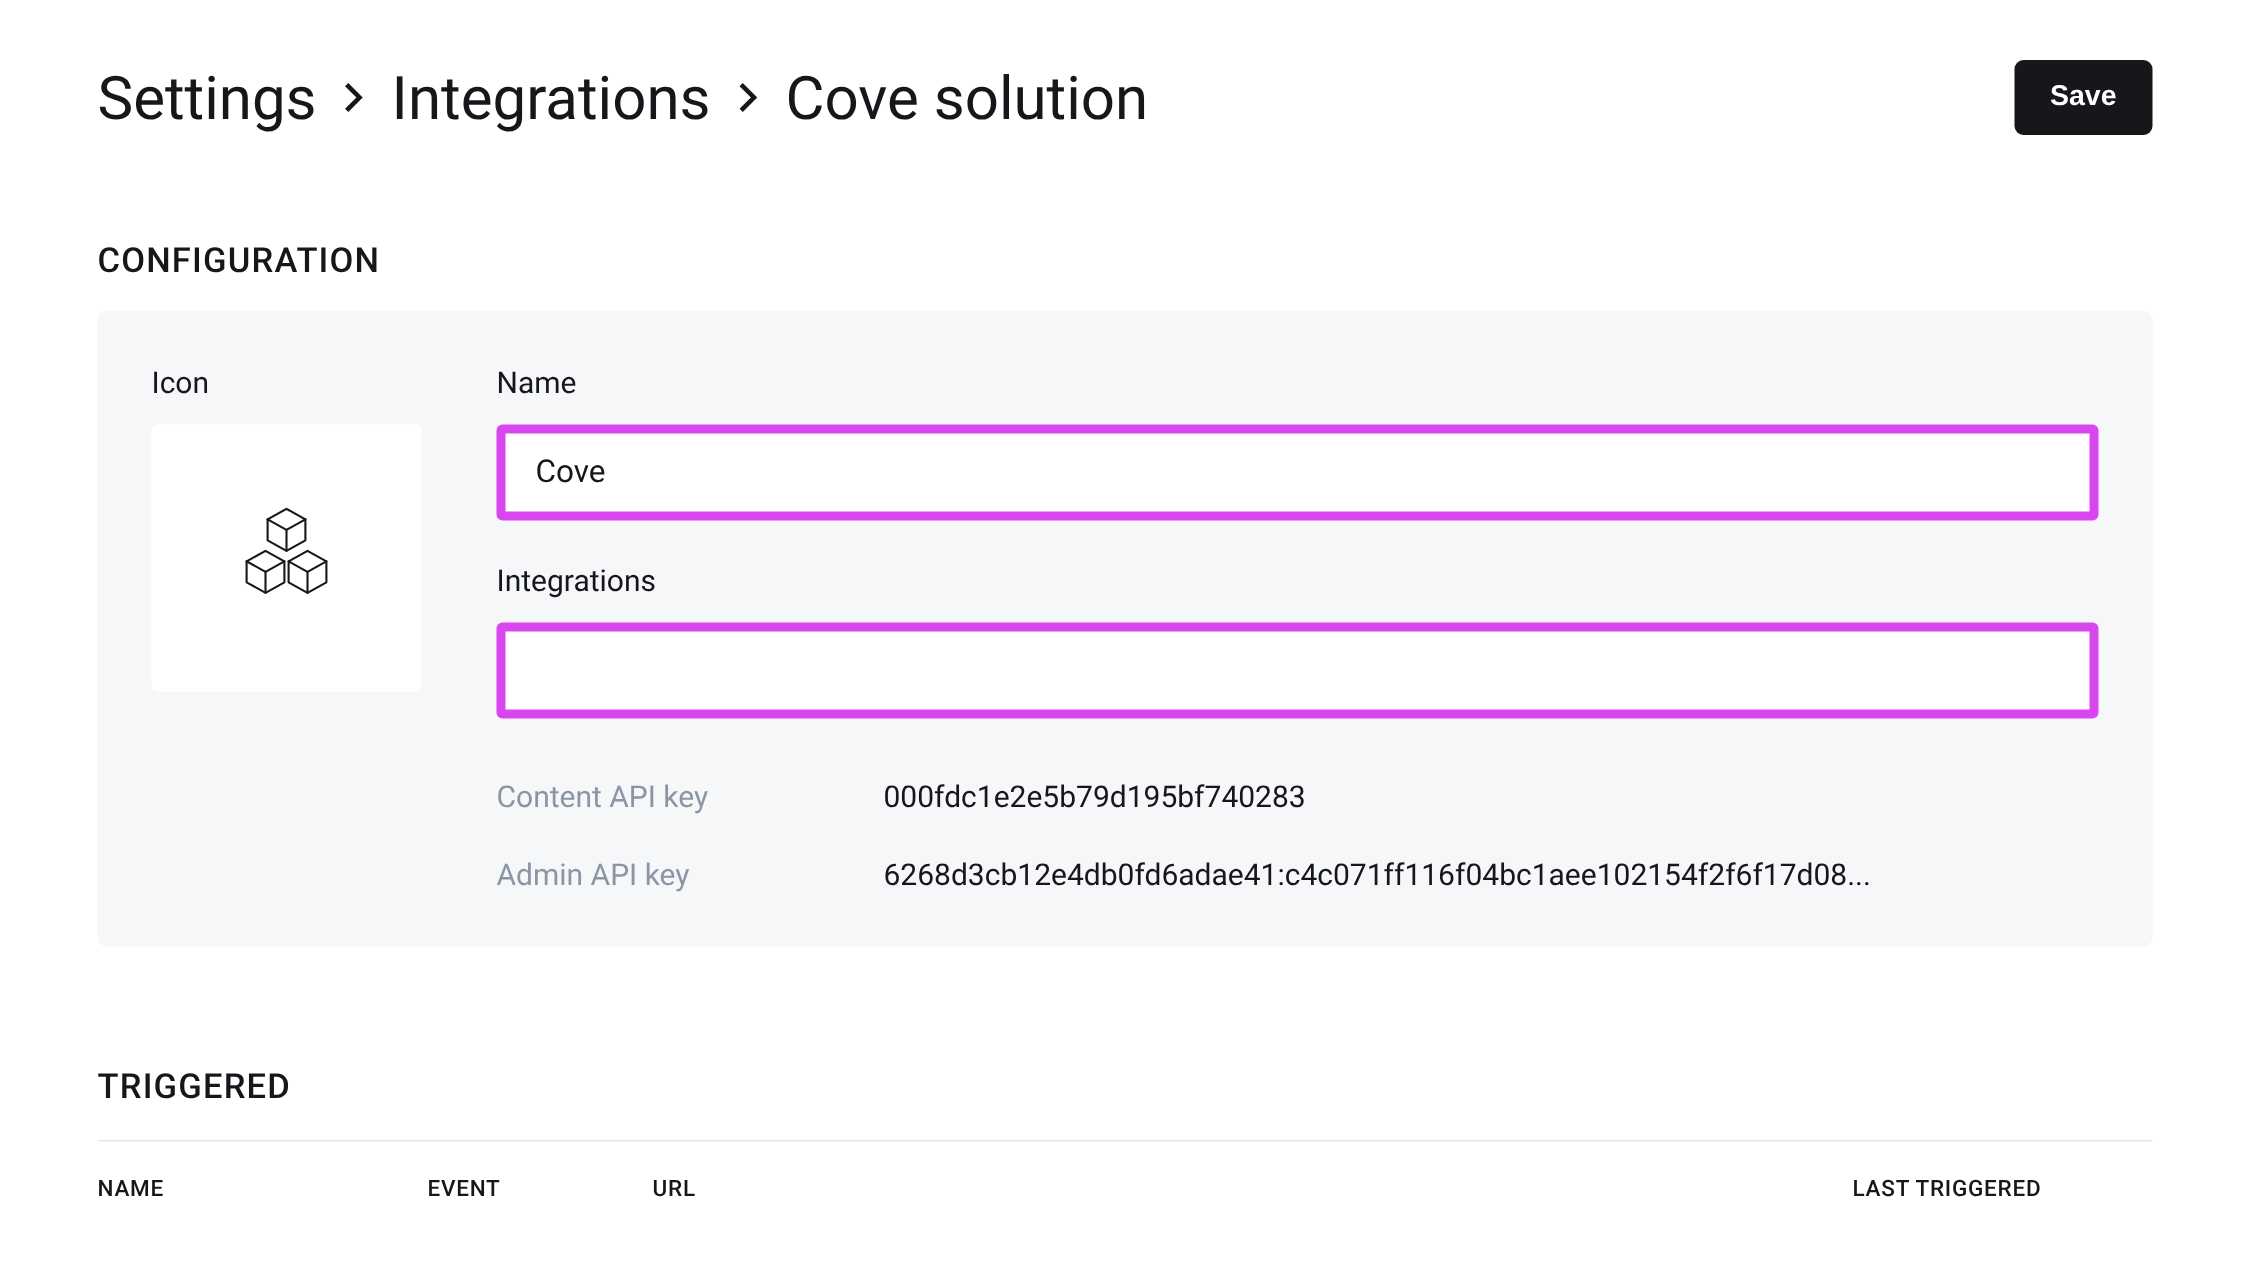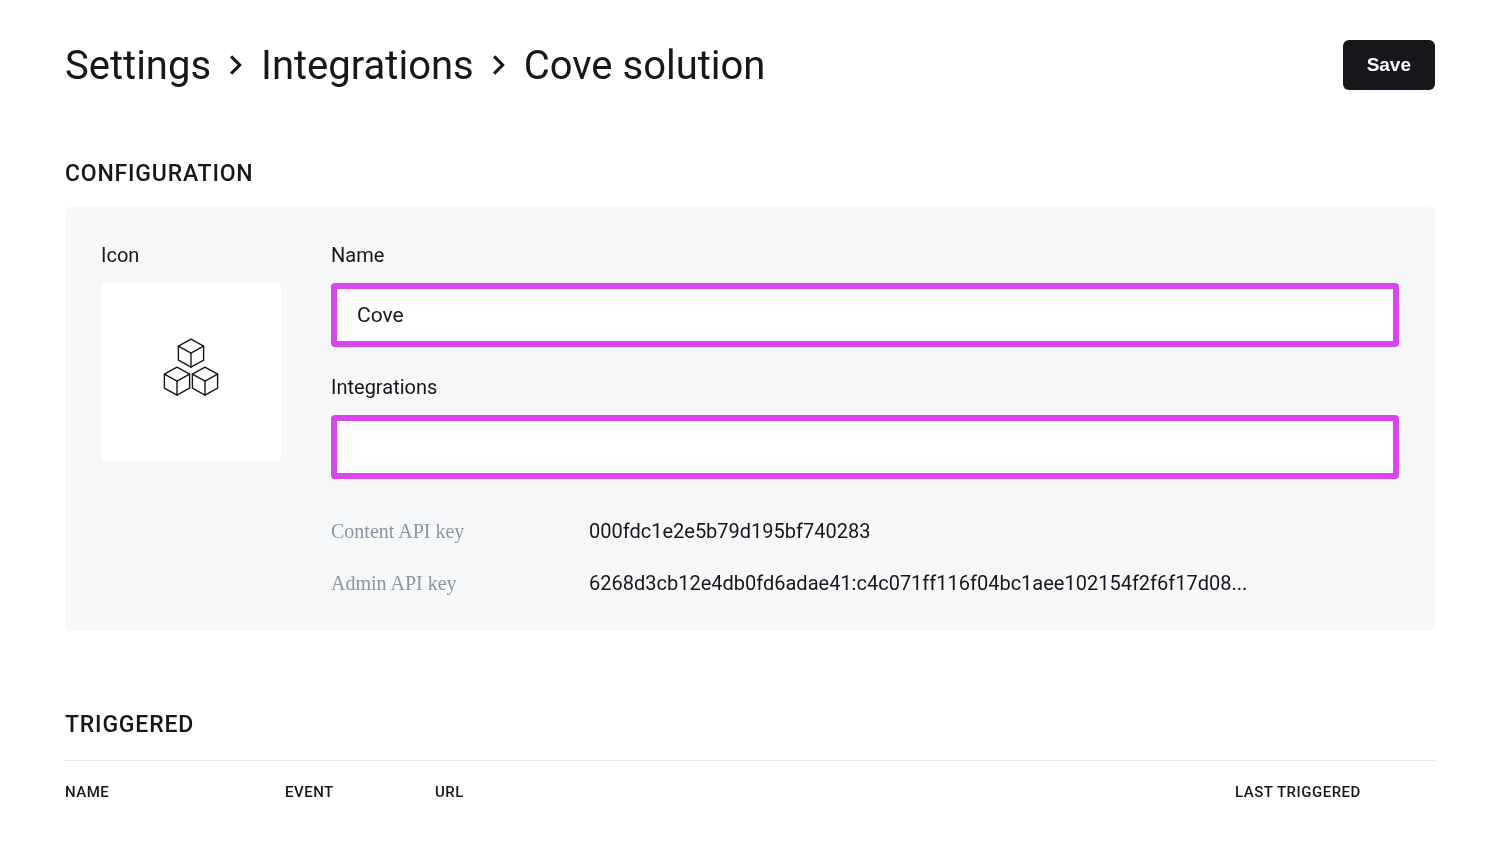--- a/index.html
+++ b/index.html
@@ -123,21 +123,20 @@
       margin-bottom: 28px;
     }
     .api-row:last-child {
       margin-bottom: 0;
     }
     .api-label {
       flex: 0 0 258px;
       font-size: 20px;
       color: #8b96a5;
       font-weight: 400;
-      font-family: Liberation Serif, serif;
     }
     .api-value {
       flex: 1;
       font-size: 20px;
       color: #15171a;
       white-space: nowrap;
       overflow: hidden;
       text-overflow: ellipsis;
       min-width: 0;
     }

